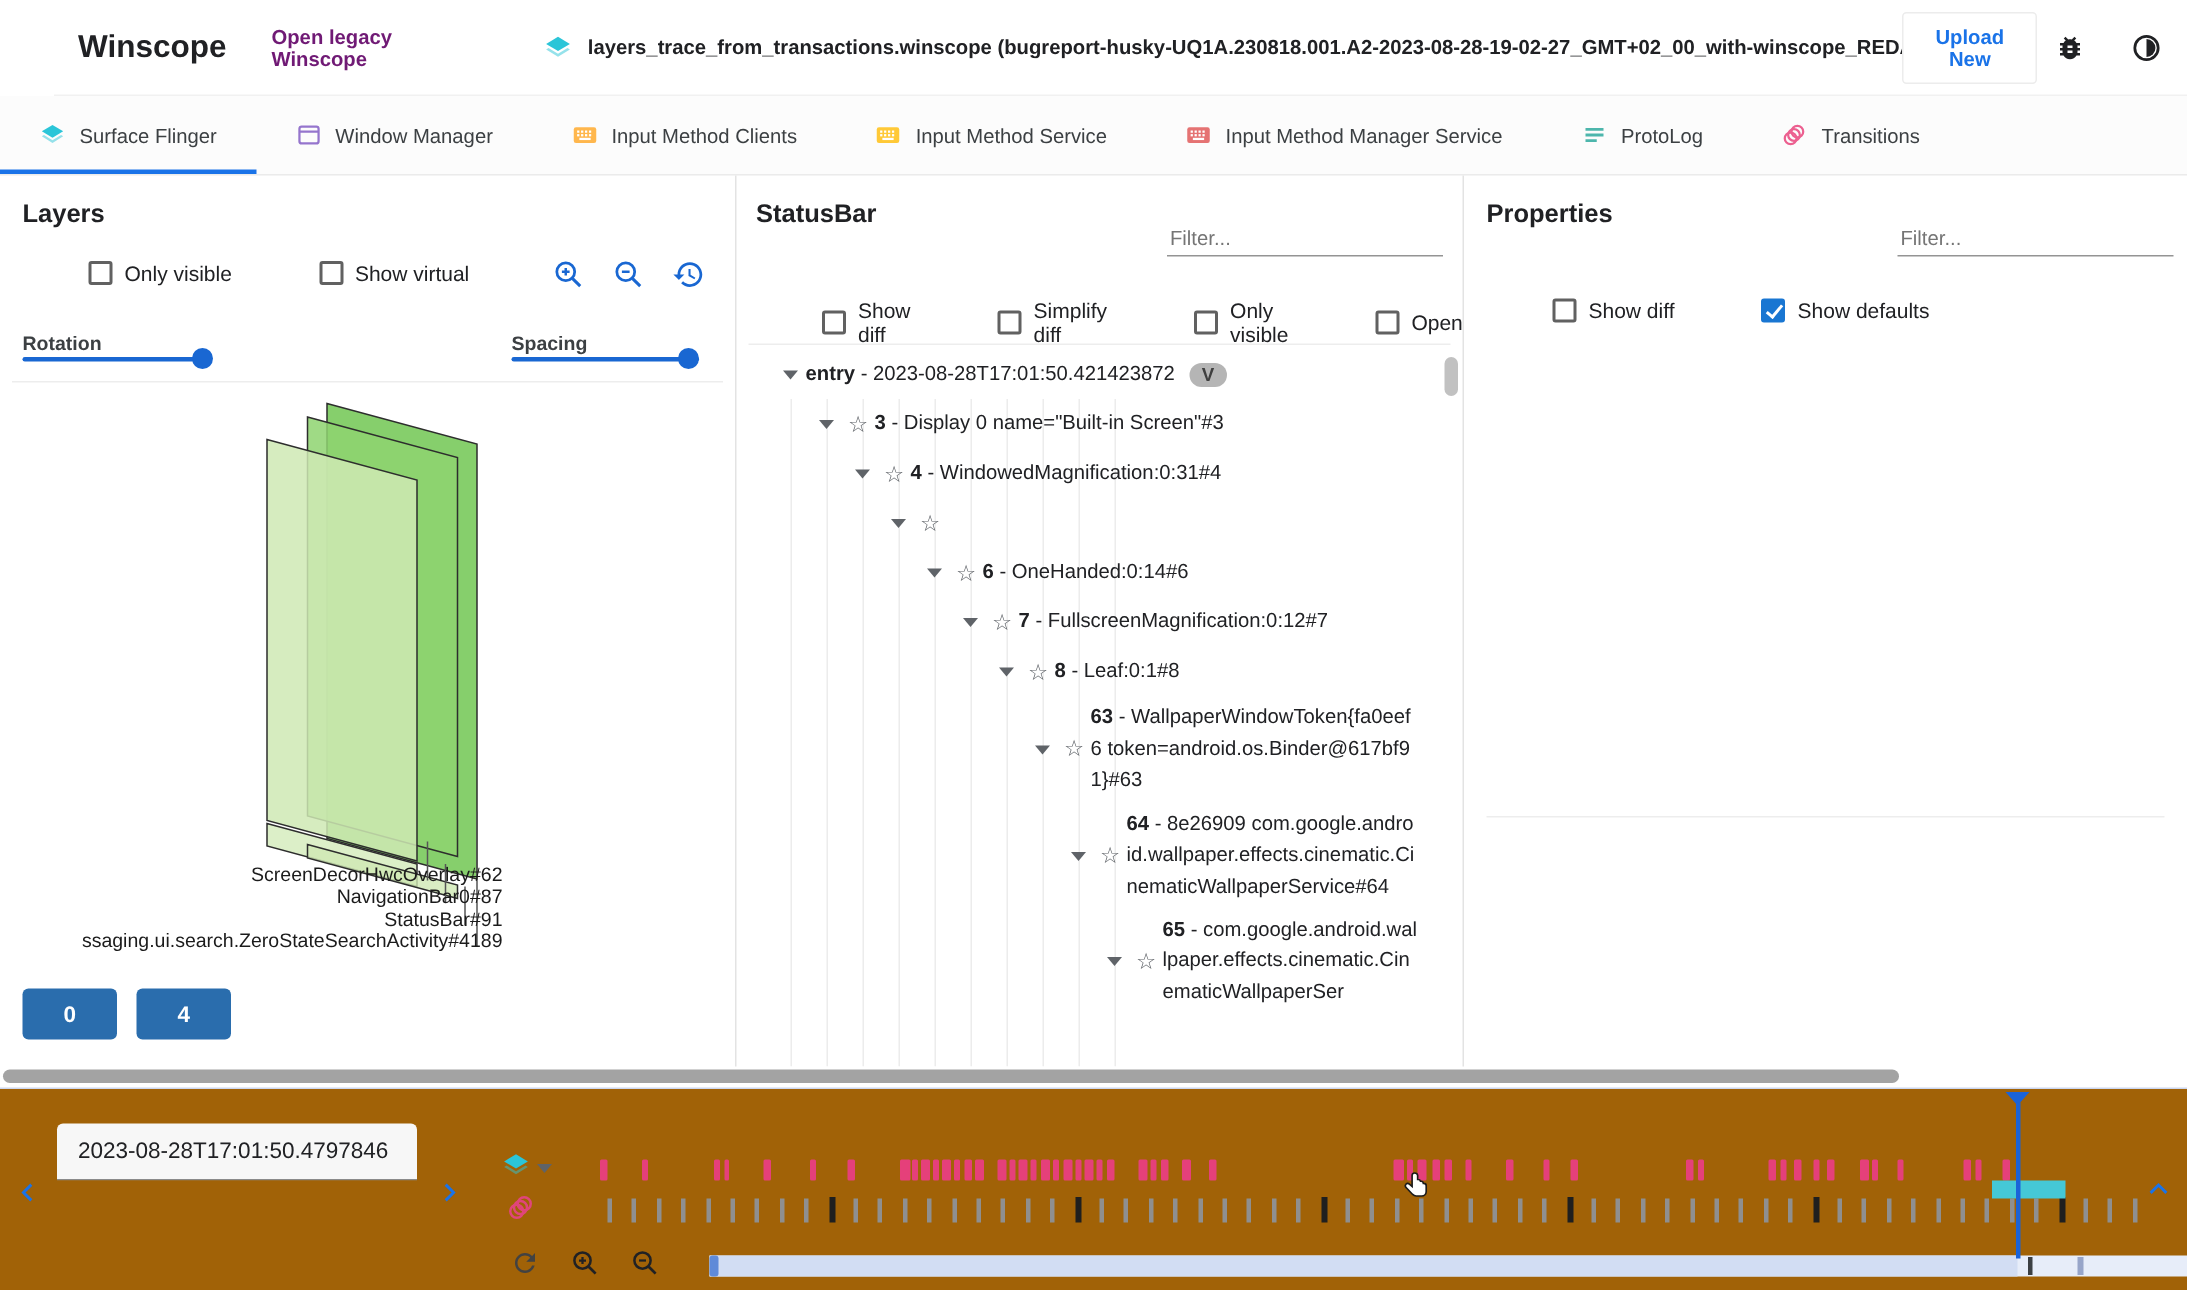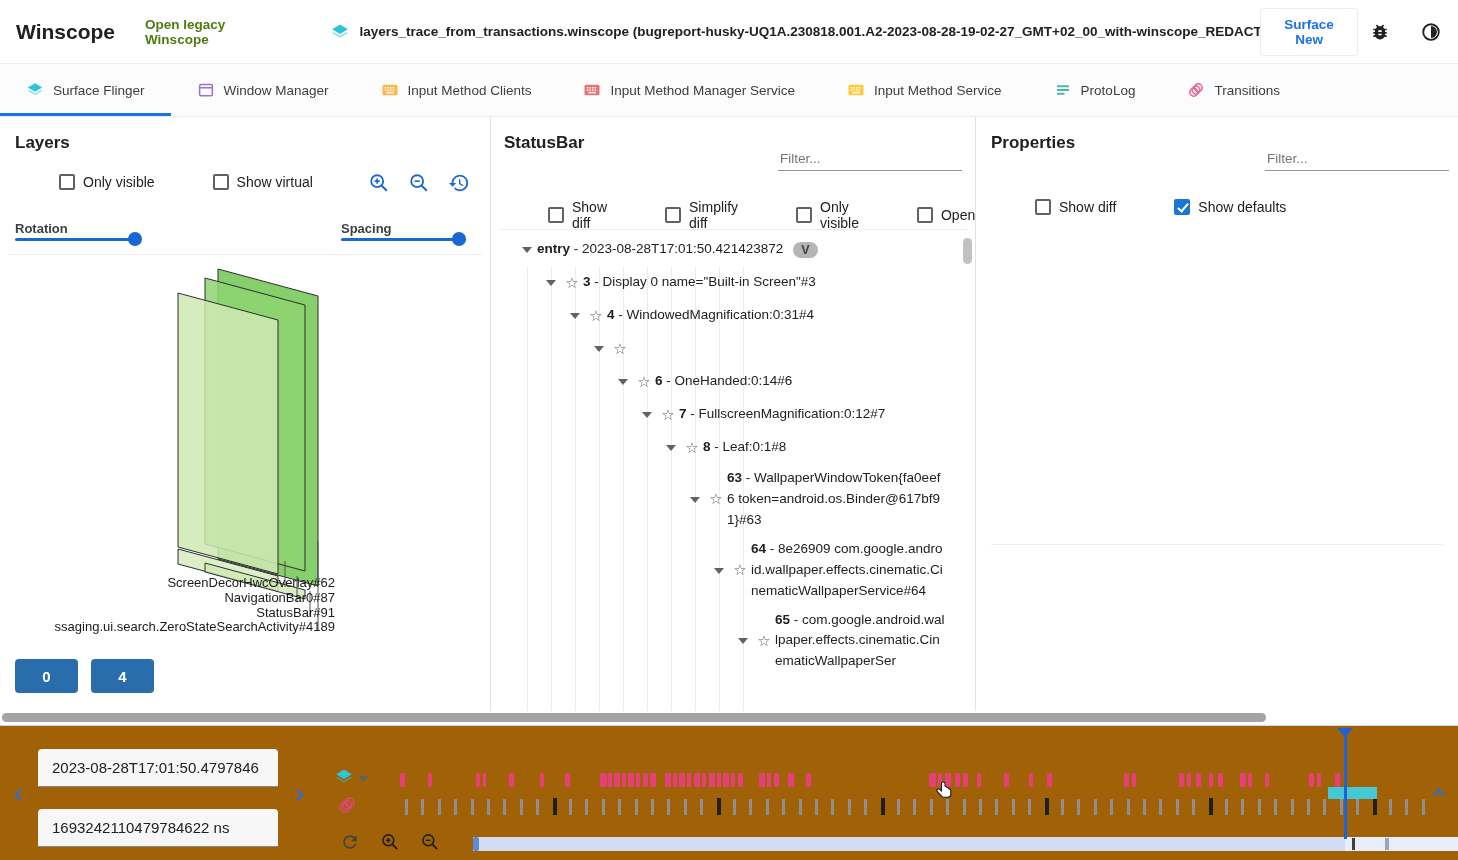--- a/index.html
+++ b/index.html
@@ -1,22 +1,22 @@
 <!DOCTYPE html>
 <html><head>
 <meta charset="utf-8">
 <style>
   html,body{margin:0;padding:0;background:#fff;}
   .app{width:1458px;height:860px;position:relative;overflow:hidden;background:#fff;
        font-family:"Liberation Sans",sans-serif;color:#202124;}
   
   .topbar{height:64px;display:flex;align-items:center;padding:0 16px;box-sizing:border-box;
-          background:#fff;border-bottom:1px solid #f1f1f1;}
+          background:#fff;border-bottom:1px solid #f1f1f1;margin-left:36px;}
   .app-title{font-size:21px;font-weight:bold;margin-right:30px;}
-  .legacy-link{font-size:13.5px;font-weight:bold;color:#4d7c0f;text-decoration:none;margin-right:44px;cursor:pointer;}
+  .legacy-link{font-size:13.5px;font-weight:bold;color:#701a75;text-decoration:none;margin-right:44px;cursor:pointer;}
   .file-row{display:flex;align-items:center;gap:10px;min-width:0;}
   .file-name{font-size:13.5px;font-weight:bold;white-space:nowrap;overflow:hidden;max-width:950px;}
   .right-group{margin-left:auto;display:flex;align-items:center;gap:12px;}
   .upload-btn{border:1px solid #ececec;background:#fff;color:#1a73e8;font-weight:bold;
               font-size:13.5px;padding:8px 12px;border-radius:3px;cursor:pointer;
               font-family:"Liberation Sans",sans-serif;}
   .ic{display:inline-flex;align-items:center;justify-content:center;}
   
   .tabs{height:52px;display:flex;background:#fcfcfc;border-bottom:1px solid #ebebeb;overflow:hidden;}
   .tab{display:flex;align-items:center;gap:9px;padding:0 26px;font-size:13.5px;color:#3c4043;
@@ -96,21 +96,21 @@
     <div class="file-row">
       <span class="ic" style="width:20px;height:20px">
           <svg width="20" height="20" viewBox="0 0 24 24">
             <path fill="#2bc5d8" d="M12 3 2.5 8.7 12 14.4l9.5-5.7z"></path>
             <path fill="#2bc5d8" opacity=".5" d="m12 16.6-7.6-4.6-1.9 1.2L12 19l9.5-5.8-1.9-1.2z"></path>
           </svg>
         </span>
       <span class="file-name">layers_trace_from_transactions.winscope (bugreport-husky-UQ1A.230818.001.A2-2023-08-28-19-02-27_GMT+02_00_with-winscope_REDACTED.zip)</span>
     </div>
     <div class="right-group">
-      <button class="upload-btn">Surface New</button>
+      <button class="upload-btn">Upload New</button>
       <span class="ic" style="width:20px;height:20px">
           <svg width="20" height="20" viewBox="0 0 24 24">
             <path fill="#202124" d="M20 8h-2.81c-.45-.78-1.07-1.45-1.82-1.96L17 4.41 15.59 3l-2.17 2.17C12.96 5.06 12.49 5 12 5c-.49 0-.96.06-1.41.17L8.41 3 7 4.41l1.62 1.63C7.88 6.55 7.26 7.22 6.81 8H4v2h2.09c-.05.33-.09.66-.09 1v1H4v2h2v1c0 .34.04.67.09 1H4v2h2.81c1.04 1.79 2.97 3 5.19 3s4.15-1.21 5.19-3H20v-2h-2.09c.05-.33.09-.66.09-1v-1h2v-2h-2v-1c0-.34-.04-.67-.09-1H20V8zm-6 8h-4v-2h4v2zm0-4h-4v-2h4v2z"></path>
           </svg>
         </span>
       <span class="ic" style="width:22px;height:22px;margin-left:18px">
           <svg width="22" height="22" viewBox="0 0 24 24">
             <circle cx="12" cy="12" r="8.5" fill="none" stroke="#202124" stroke-width="2"></circle>
             <path d="M12 5.5a6.5 6.5 0 0 1 0 13z" fill="#202124"></path>
           </svg>
@@ -152,54 +152,54 @@
               <rect x="15.5" y="11.2" width="2" height="2"></rect>
               <rect x="7" y="14.5" width="10" height="2"></rect>
             </g>
           </svg>
         </span>
         <span class="tab-label">Input Method Clients</span>
       </div>
       <div class="tab">
         <span class="ic" style="width:18px;height:18px">
           <svg width="18" height="18" viewBox="0 0 24 24">
+            <rect x="2" y="5" width="20" height="14" rx="2" fill="#ffc937"></rect>
+            <g fill="#fff">
+              <rect x="5" y="8" width="2" height="2"></rect>
+              <rect x="8.5" y="8" width="2" height="2"></rect>
+              <rect x="12" y="8" width="2" height="2"></rect>
+              <rect x="15.5" y="8" width="2" height="2"></rect>
+              <rect x="5" y="11.2" width="2" height="2"></rect>
+              <rect x="8.5" y="11.2" width="2" height="2"></rect>
+              <rect x="12" y="11.2" width="2" height="2"></rect>
+              <rect x="15.5" y="11.2" width="2" height="2"></rect>
+              <rect x="7" y="14.5" width="10" height="2"></rect>
+            </g>
+          </svg>
+        </span>
+        <span class="tab-label">Input Method Service</span>
+      </div>
+      <div class="tab">
+        <span class="ic" style="width:18px;height:18px">
+          <svg width="18" height="18" viewBox="0 0 24 24">
             <rect x="2" y="5" width="20" height="14" rx="2" fill="#e57373"></rect>
             <g fill="#fff">
               <rect x="5" y="8" width="2" height="2"></rect>
               <rect x="8.5" y="8" width="2" height="2"></rect>
               <rect x="12" y="8" width="2" height="2"></rect>
               <rect x="15.5" y="8" width="2" height="2"></rect>
               <rect x="5" y="11.2" width="2" height="2"></rect>
               <rect x="8.5" y="11.2" width="2" height="2"></rect>
               <rect x="12" y="11.2" width="2" height="2"></rect>
               <rect x="15.5" y="11.2" width="2" height="2"></rect>
               <rect x="7" y="14.5" width="10" height="2"></rect>
             </g>
           </svg>
         </span>
         <span class="tab-label">Input Method Manager Service</span>
-      </div>
-      <div class="tab">
-        <span class="ic" style="width:18px;height:18px">
-          <svg width="18" height="18" viewBox="0 0 24 24">
-            <rect x="2" y="5" width="20" height="14" rx="2" fill="#ffc937"></rect>
-            <g fill="#fff">
-              <rect x="5" y="8" width="2" height="2"></rect>
-              <rect x="8.5" y="8" width="2" height="2"></rect>
-              <rect x="12" y="8" width="2" height="2"></rect>
-              <rect x="15.5" y="8" width="2" height="2"></rect>
-              <rect x="5" y="11.2" width="2" height="2"></rect>
-              <rect x="8.5" y="11.2" width="2" height="2"></rect>
-              <rect x="12" y="11.2" width="2" height="2"></rect>
-              <rect x="15.5" y="11.2" width="2" height="2"></rect>
-              <rect x="7" y="14.5" width="10" height="2"></rect>
-            </g>
-          </svg>
-        </span>
-        <span class="tab-label">Input Method Service</span>
       </div>
       <div class="tab">
         <span class="ic" style="width:18px;height:18px">
           <svg width="18" height="18" viewBox="0 0 24 24">
             <g stroke="#4db6ac" stroke-width="2.6">
               <path d="M4 7h16M4 12h16M4 17h10"></path>
             </g>
           </svg>
         </span>
         <span class="tab-label">ProtoLog</span>
@@ -391,21 +391,20 @@
 
   <div class="hstrip">
     <div class="hthumb"></div>
   </div>
 
   <footer class="footer" id="footer">
     <span class="navbtn" style="left:10px;top:60px"><svg width="18" height="18" viewBox="0 0 24 24">
           <path d="M14.5 5 7.5 12l7 7" fill="none" stroke="#1a73e8" stroke-width="2.6"></path>
         </svg></span>
     <div class="ts-box" style="top:23px">2023-08-28T17:01:50.4797846</div>
-    <div class="ts-box" style="top:83px">1693242110479784622 ns</div>
     <span class="navbtn" style="left:290px;top:60px"><svg width="18" height="18" viewBox="0 0 24 24">
           <path d="m9.5 5 7 7-7 7" fill="none" stroke="#1a73e8" stroke-width="2.6"></path>
         </svg></span>
 
     <span class="ic" style="position:absolute;left:334px;top:41px;width:20px;height:20px">
         <svg width="20" height="20" viewBox="0 0 24 24">
           <path fill="#2bc5d8" d="M12 3 2.5 8.7 12 14.4l9.5-5.7z"></path>
           <path fill="#2bc5d8" opacity=".5" d="m12 16.6-7.6-4.6-1.9 1.2L12 19l9.5-5.8-1.9-1.2z"></path>
         </svg>
       </span>

